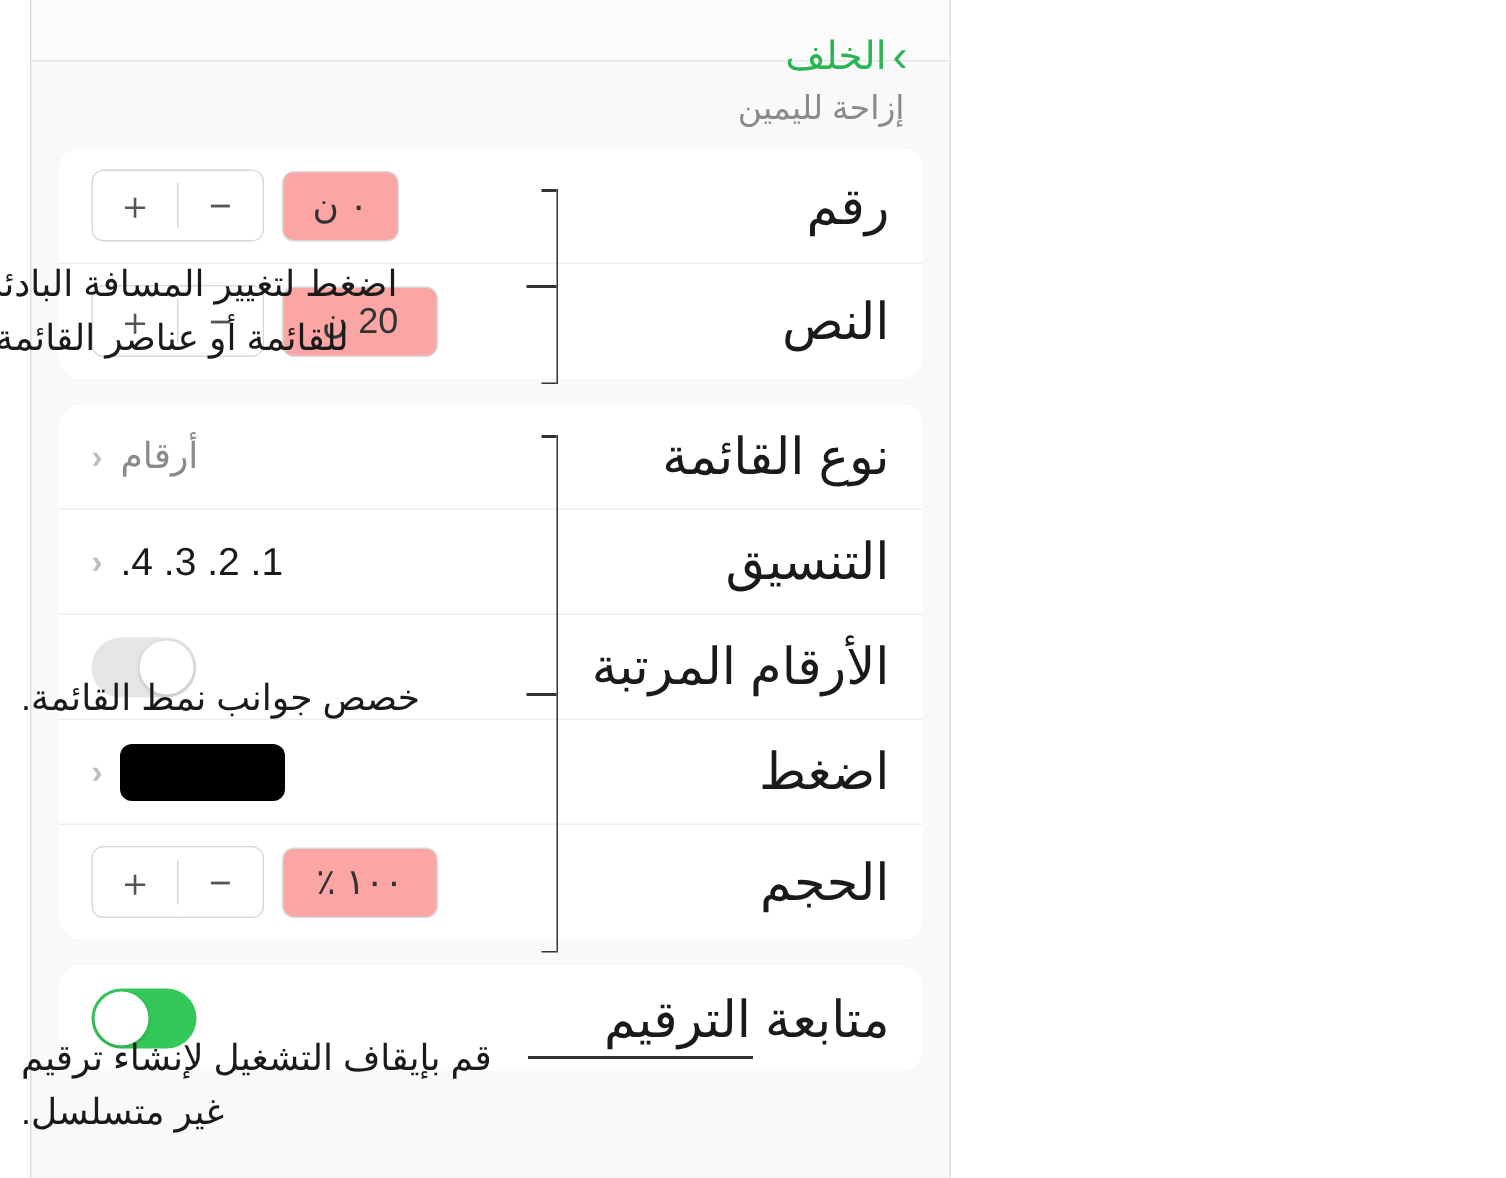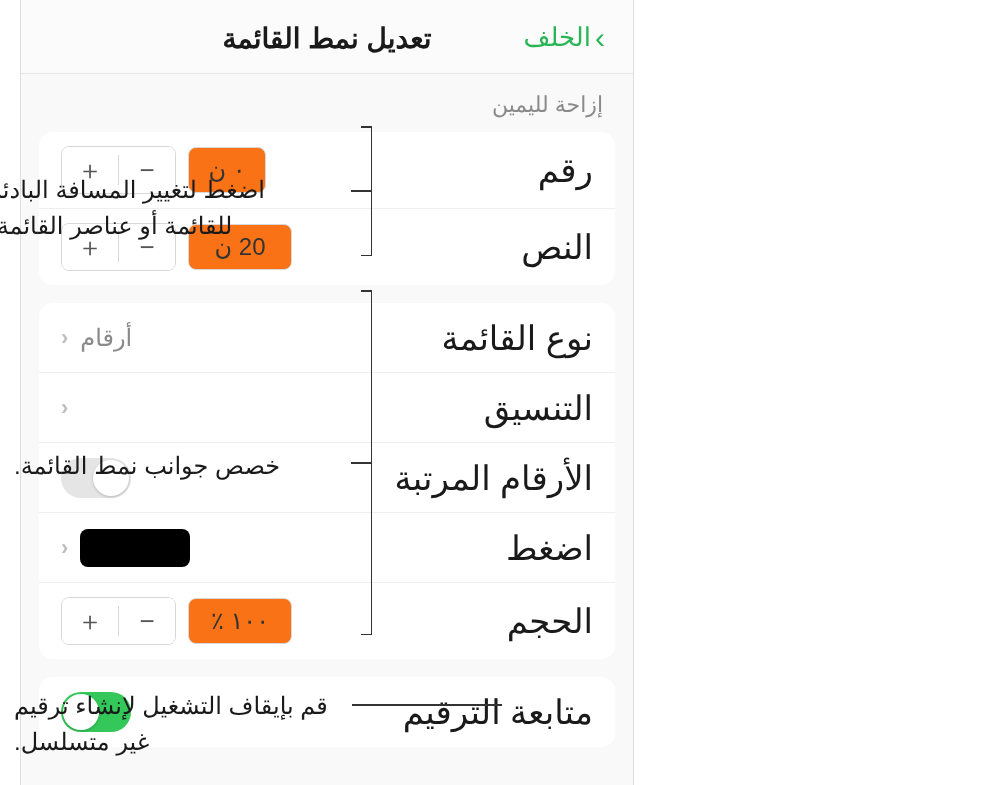--- a/index.html
+++ b/index.html
@@ -84,21 +84,21 @@
       gap: 12px;
     }
     .value-box {
       border: 1.5px solid #d8d8d8;
       border-radius: 8px;
       padding: 8px 14px;
       font-size: 24px;
       color: #333;
       min-width: 78px;
       text-align: center;
-      background: #f97316;
+      background: #fca5a5;
     }
     .value-box-wide { min-width: 104px; }
     .stepper {
       display: flex;
       border: 1.5px solid #d8d8d8;
       border-radius: 8px;
       overflow: hidden;
       background: #fff;
     }
     .stepper button {
@@ -207,21 +207,20 @@
 <div class="side-strip"></div>
 <div class="side-strip-left"></div>
 
 <div class="panel-wrap">
 
   <div class="panel-header">
     <div class="back-btn">
       <span class="back-chevron">›</span>
       <span>الخلف</span>
     </div>
-    <div class="panel-title">تعديل نمط القائمة</div>
   </div>
 
   <div class="section-header">إزاحة لليمين</div>
 
   <div class="group">
     <div class="row">
       <div class="row-label">رقم</div>
       <div class="row-controls">
         <div class="value-box">٠ ن</div>
         <div class="stepper">
@@ -248,20 +247,21 @@
     <div class="row">
       <div class="row-label">نوع القائمة</div>
       <div class="row-controls">
         <span class="link-value">أرقام</span>
         <span class="chevron-left">‹</span>
       </div>
     </div>
     <div class="row">
       <div class="row-label">التنسيق</div>
       <div class="row-controls">
+        <span class="link-value-dark" dir="ltr">.4 .3 .2 .1</span>
         <span class="chevron-left">‹</span>
       </div>
     </div>
     <div class="row">
       <div class="row-label">الأرقام المرتبة</div>
       <div class="row-controls">
         <div class="toggle toggle-off">
           <div class="toggle-knob"></div>
         </div>
       </div>

